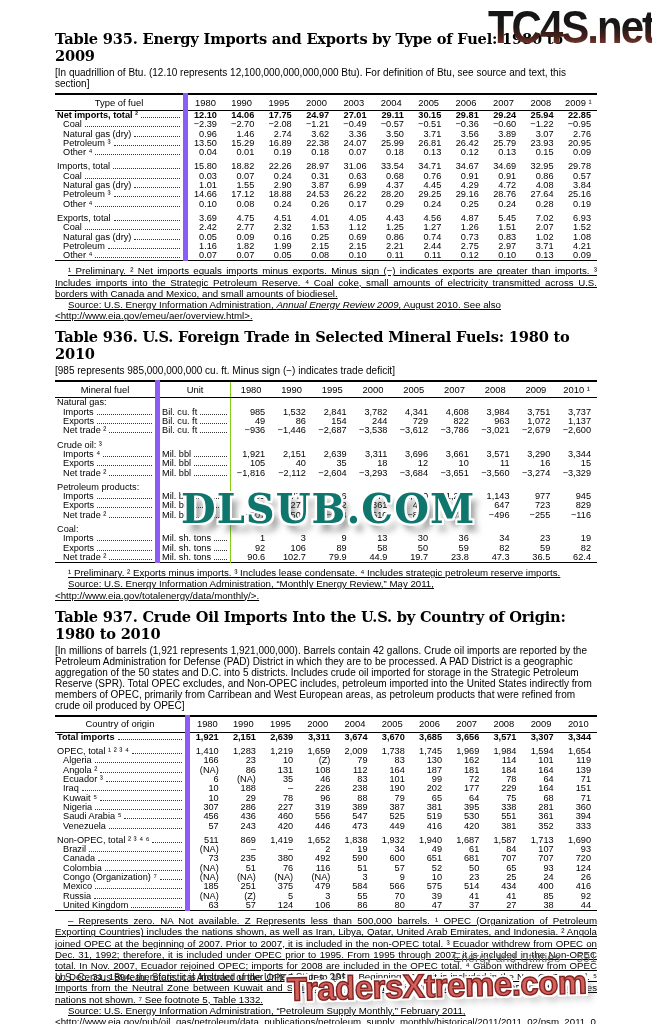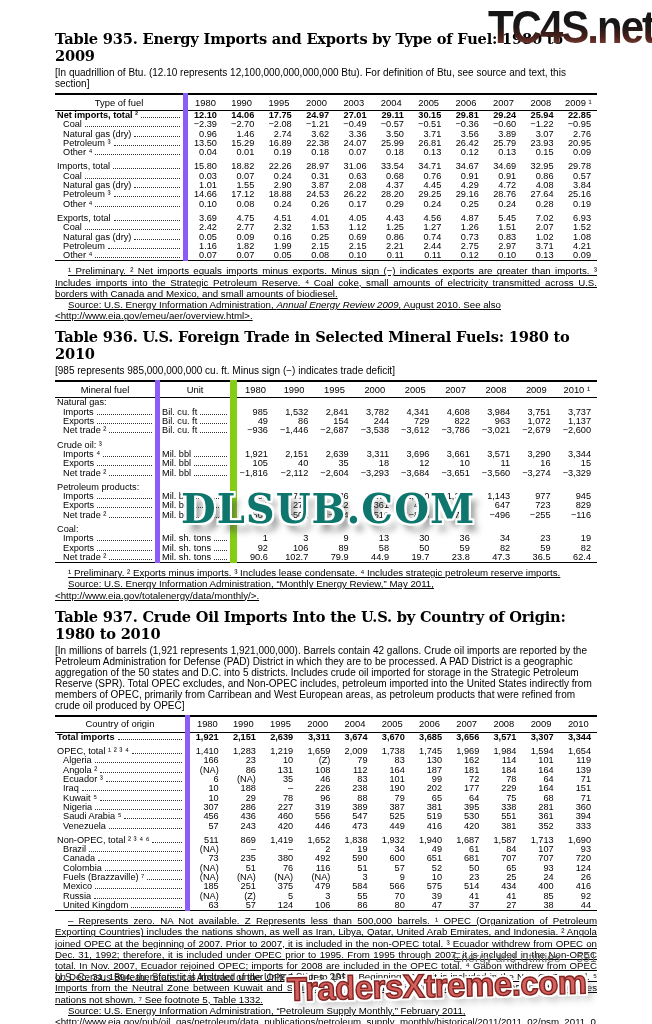--- a/index.html
+++ b/index.html
@@ -10,21 +10,21 @@
   h2.ttl{font-family:"DejaVu Serif",serif;font-weight:bold;font-size:14.6px;line-height:17px;
          margin:0 0 3px 0;letter-spacing:-0.2px;}
   .sec{margin-top:0;}
   .sec.mt{margin-top:7px;}
   .headnote{font-size:10px;line-height:11px;margin:0 0 4px 0;}
 
   table.dt{width:100%;border-collapse:collapse;table-layout:fixed;
            border-top:2px solid #000;border-bottom:1.5px solid #000;}
   .dt th{font-weight:normal;font-size:9.4px;line-height:10px;padding:2.5px 0;border-bottom:1px solid #000;}
   .dt th.lab,.dt td.lab{border-right:5px solid #8b5cf6;}
-  .dt th.unit,.dt td.unit{border-right:7px solid #84cc16;}
+  .dt th.unit,.dt td.unit{border-right:1px solid #84cc16;}
   .dt td{font-size:9.2px;line-height:9.3px;padding:0;white-space:nowrap;overflow:hidden;vertical-align:bottom;}
   .dt td.val{text-align:right;padding-right:6px;}
   .dt th.yr{text-align:center;}
   .flx{display:flex;align-items:baseline;padding:0 2px 0 2px;}
   .ind .flx{padding-left:8px;}
   .leader{flex:1 1 0;min-width:5px;border-bottom:1.2px dotted #333;margin:0 1px 1px 3px;height:1px;}
   tr.b td{font-weight:bold;}
   tr.sp td{height:5px;}
   .t935 th.lab{width:128px;}
   .t936 th.lab{width:100px;}
@@ -236,21 +236,21 @@
               <td class="lab ind">
                 <span class="flx">
                   <span class="lbl">Natural gas (dry)</span>
                   <span class="leader"></span>
                 </span>
               </td>
               <td class="val">1.01</td>
               <td class="val">1.55</td>
               <td class="val">2.90</td>
               <td class="val">3.87</td>
-              <td class="val">2.08</td>
+              <td class="val">6.99</td>
               <td class="val">4.37</td>
               <td class="val">4.45</td>
               <td class="val">4.29</td>
               <td class="val">4.72</td>
               <td class="val">4.08</td>
               <td class="val">3.84</td>
             </tr>
             <tr class="">
               <td class="lab ind">
                 <span class="flx">
@@ -1124,21 +1124,21 @@
               <td class="val">57</td>
               <td class="val">52</td>
               <td class="val">50</td>
               <td class="val">65</td>
               <td class="val">93</td>
               <td class="val">124</td>
             </tr>
             <tr class="">
               <td class="lab ind">
                 <span class="flx">
-                  <span class="lbl">Fuels (Brazzaville) ⁷</span>
+                  <span class="lbl">Congo (Organization) ⁷</span>
                   <span class="leader"></span>
                 </span>
               </td>
               <td class="val">(NA)</td>
               <td class="val">(NA)</td>
               <td class="val">(NA)</td>
               <td class="val">(NA)</td>
               <td class="val">3</td>
               <td class="val">9</td>
               <td class="val">10</td>

